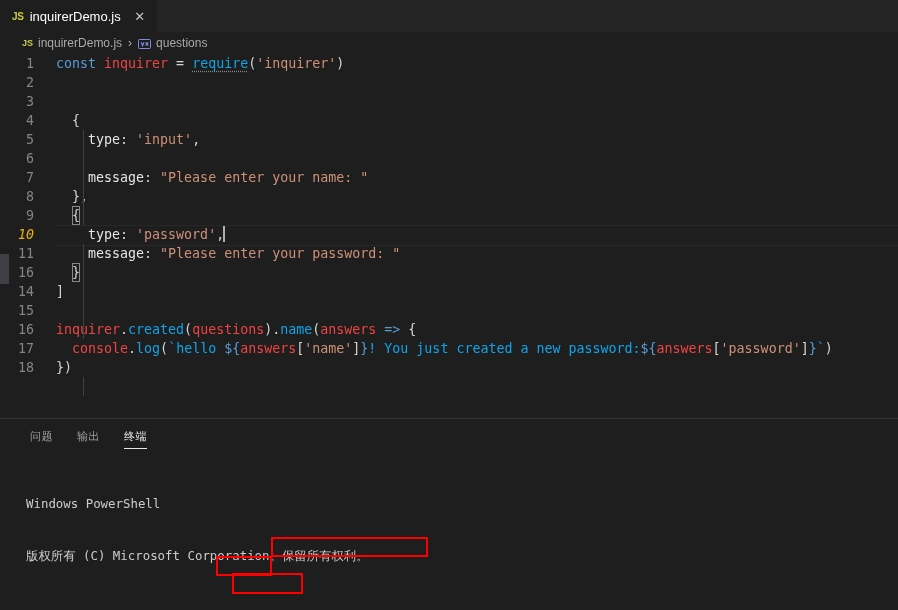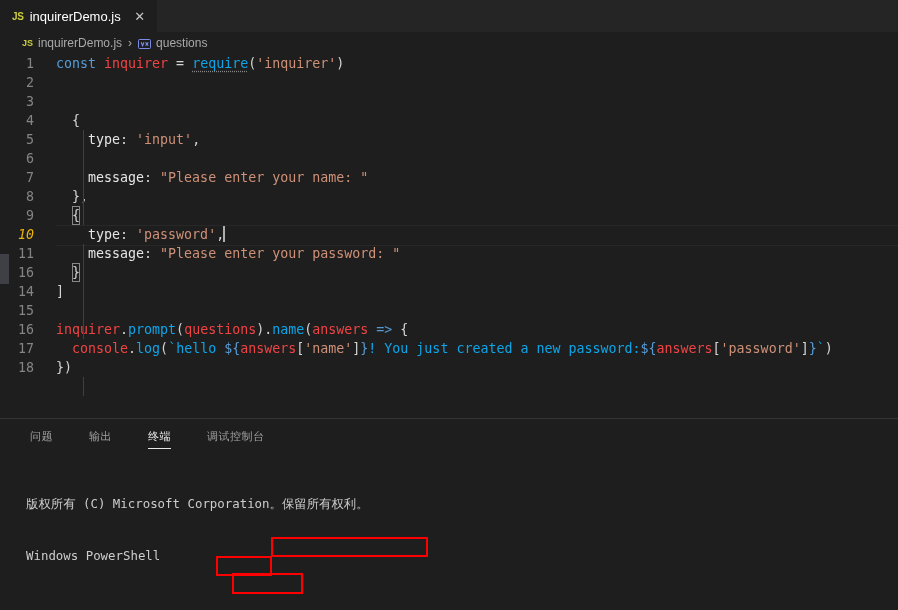--- a/index.html
+++ b/index.html
@@ -126,21 +126,21 @@
   .panel-divider {
     position: absolute; top: 418px; left: 0; width: 898px; height: 1px;
     background: #333338;
   }
   .panel {
     position: absolute; top: 419px; left: 0; width: 898px; height: 191px;
     background: #1e1e1e;
   }
   .panel-tabs {
     height: 35px; display: flex; align-items: center;
-    padding-left: 20px; gap: 16px;
+    padding-left: 20px; gap: 4px;
   }
   .ptab {
     font-size: 11px; color: #a0a0a0;
     padding: 0 10px; height: 35px; display: flex; align-items: center;
     position: relative; letter-spacing: 0.5px;
   }
   .ptab.active { color: #e7e7e7; }
   .ptab.active::after {
     content: ""; position: absolute; bottom: 5px; left: 10px; right: 10px;
     height: 1px; background: #e7e7e7;
@@ -261,21 +261,21 @@
         <span class="ctext"><span class="punc">]</span></span>
       </div>
 
       <div class="crow">
         <span class="lnum">15</span>
         <span class="ctext"></span>
       </div>
 
       <div class="crow">
         <span class="lnum">16</span>
-        <span class="ctext"><span class="varname">inquirer</span><span class="punc">.</span><span class="fn">prompt</span><span class="punc">(</span><span class="varname">questions</span><span class="punc">).</span><span class="fn">name</span><span class="punc">(</span><span class="varname">answers</span> <span class="arrow">=&gt;</span> <span class="punc">{</span></span>
+        <span class="ctext"><span class="varname">inquirer</span><span class="punc">.</span><span class="fn">created</span><span class="punc">(</span><span class="varname">questions</span><span class="punc">).</span><span class="fn">name</span><span class="punc">(</span><span class="varname">answers</span> <span class="arrow">=&gt;</span> <span class="punc">{</span></span>
       </div>
 
       <div class="crow">
         <span class="lnum">17</span>
         <span class="ctext"><span class="varname">  console</span><span class="punc">.</span><span class="fn">log</span><span class="punc">(</span><span class="tpl">`hello </span><span class="tplpunc">${</span><span class="varname">answers</span><span class="punc">[</span><span class="str">'name'</span><span class="punc">]</span><span class="tplpunc">}</span><span class="tpl">! You just created a new password:</span><span class="tplpunc">${</span><span class="varname">answers</span><span class="punc">[</span><span class="str">'password'</span><span class="punc">]</span><span class="tplpunc">}</span><span class="tpl">`</span><span class="punc">)</span></span>
       </div>
 
       <div class="crow">
         <span class="lnum">18</span>
         <span class="ctext"><span class="punc">})</span></span>
@@ -285,26 +285,25 @@
     <div class="editor-scrollbar"></div>
   </div>
 
   <div class="panel-divider"></div>
 
   <div class="panel">
     <div class="panel-tabs">
       <div class="ptab">问题</div>
       <div class="ptab">输出</div>
       <div class="ptab active">终端</div>
-      <div class="ptab">调试控制台</div>
     </div>
 
     <div class="terminal">
+      <div class="tline t-dim">Windows PowerShell</div>
       <div class="tline t-dim">版权所有 (C) Microsoft Corporation。保留所有权利。</div>
-      <div class="tline t-dim">Windows PowerShell</div>
       <div class="tline">&nbsp;</div>
       
       
 
       
 
       
 
       
 

